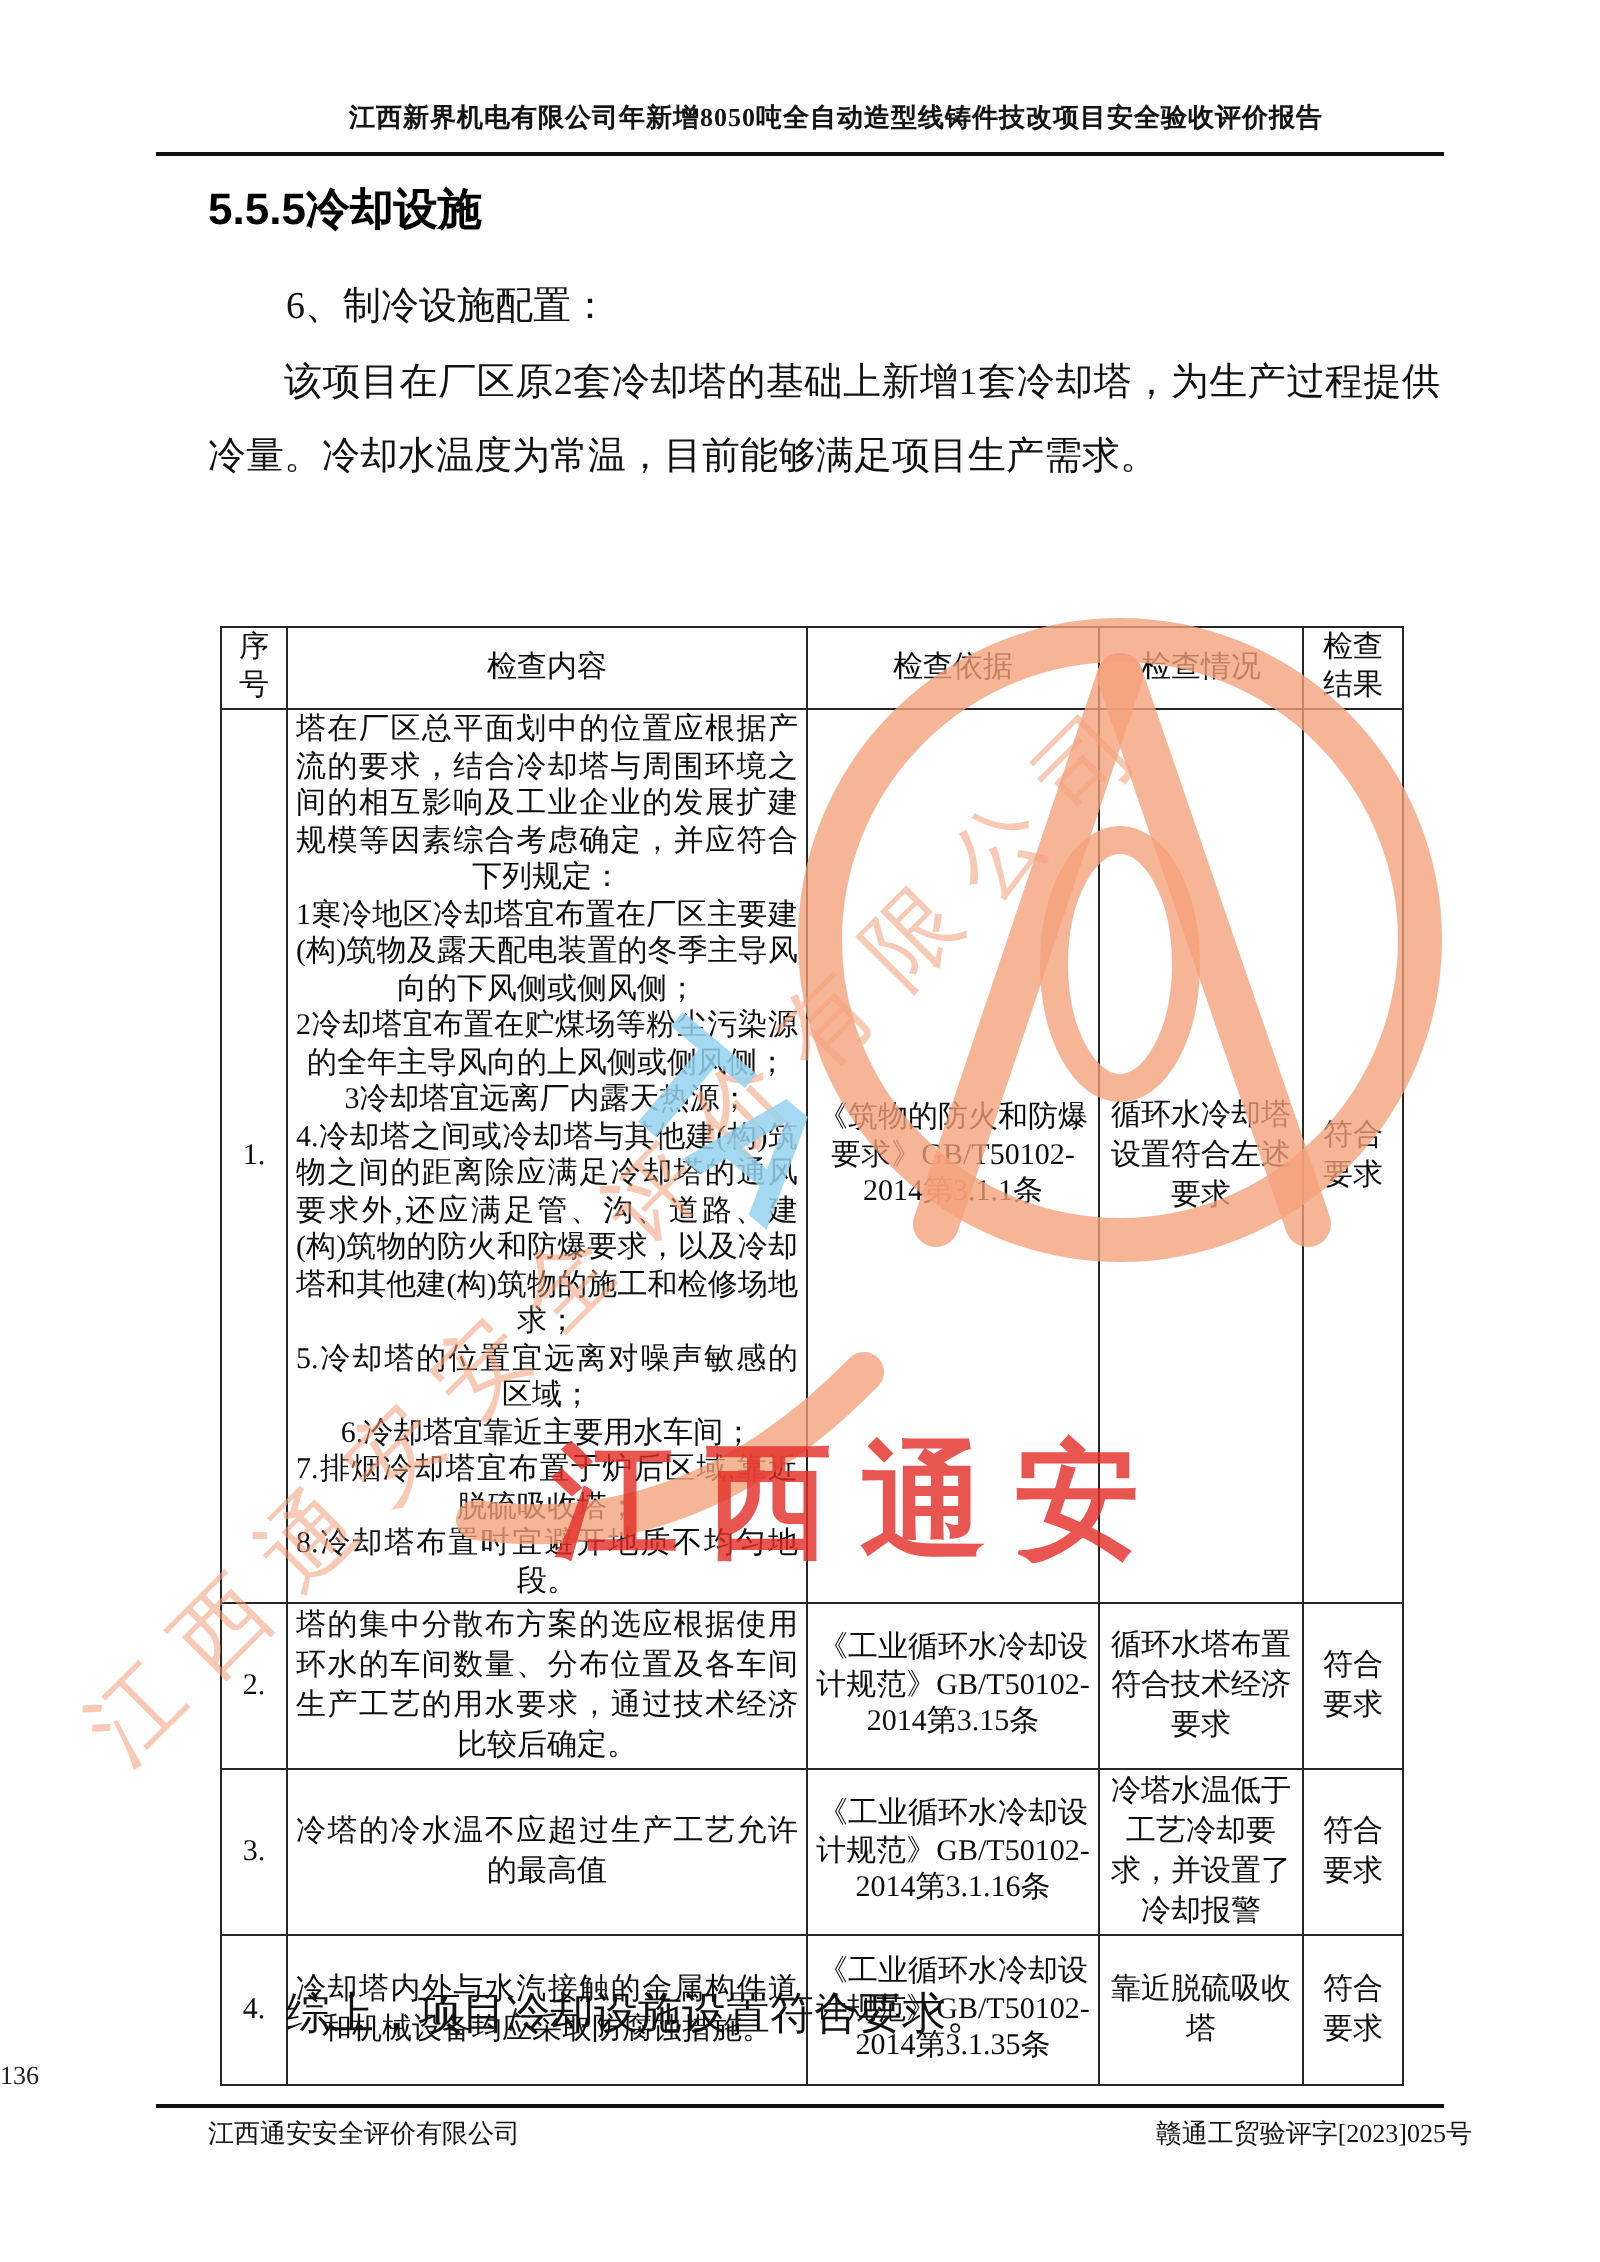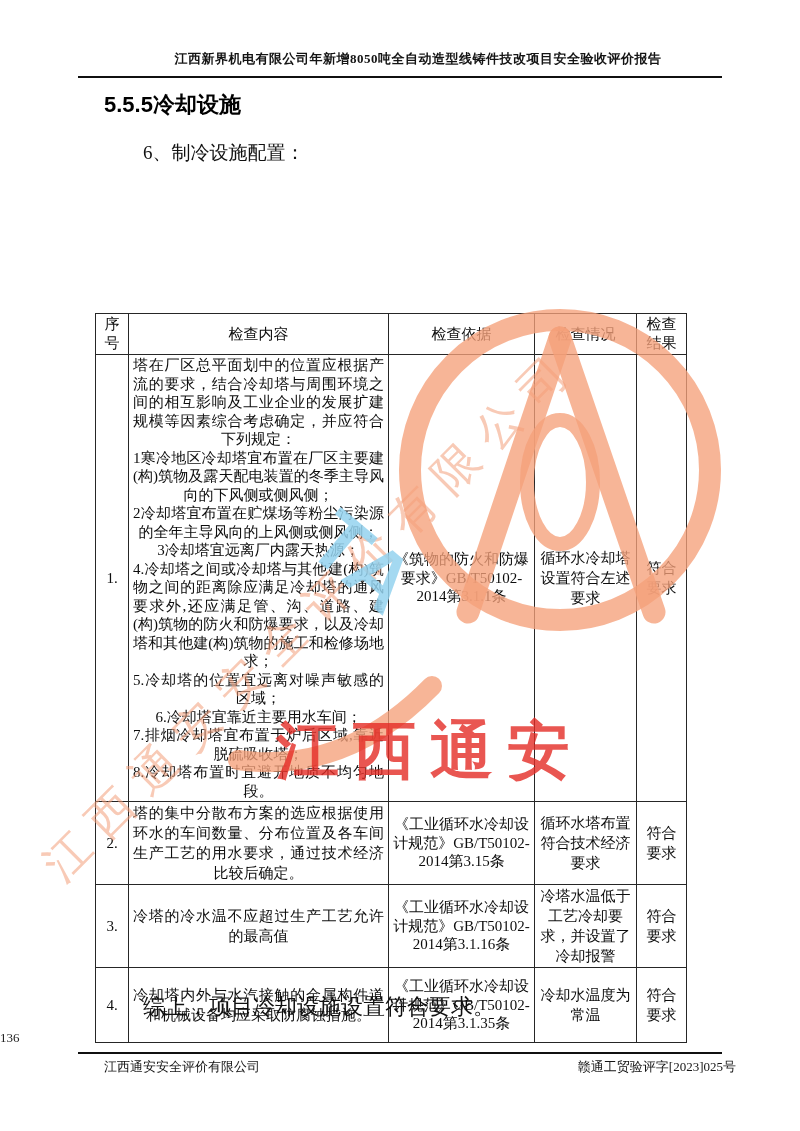--- a/index.html
+++ b/index.html
@@ -35,21 +35,21 @@
     font-size:19px;line-height:37px;text-indent:2em;
     text-align:justify;
   }
   .para-3{position:absolute;top:247px;left:143px;font-size:19px;}
   .table-caption{
     position:absolute;top:279px;left:0;width:100%;
     text-align:center;font-size:19px;color:#000;
   }
   
   .check-table{
-    position:absolute;top:313px;left:95px;
+    position:absolute;top:313px;left:110px;
     width:591px;border-collapse:collapse;table-layout:fixed;
     font-size:15px;color:#0d0d0d;
   }
   .check-table th,.check-table td{
     border:1.5px solid #262626;
     padding:1px 4px;
     vertical-align:middle;
     text-align:center;
     overflow-wrap:break-word;
   }
@@ -106,20 +106,21 @@
 </head>
 <body>
 
 <div class="page">
 
   <div class="doc-header">江西新界机电有限公司年新增8050吨全自动造型线铸件技改项目安全验收评价报告</div>
   <div class="header-rule"></div>
 
   <div class="section-heading">5.5.5冷却设施</div>
   <div class="para-1">6、制冷设施配置：</div>
+  <div class="para-2">该项目在厂区原2套冷却塔的基础上新增1套冷却塔，为生产过程提供冷量。冷却水温度为常温，目前能够满足项目生产需求。</div>
 
   <table class="check-table">
     <colgroup>
       <col class="col-seq">
         <col class="col-content">
         <col class="col-basis">
         <col class="col-situation">
         <col class="col-result">
     </colgroup>
     <thead>
@@ -166,21 +167,21 @@
           <td class="c-basis">《工业循环水冷却设计规范》GB/T50102-2014第3.1.16条</td>
           <td class="c-situation">冷塔水温低于工艺冷却要求，并设置了冷却报警</td>
           <td class="c-result">符合要求</td>
         </tr>
         <tr>
           <td class="c-seq">4.</td>
           <td class="c-content">
             <div class="item">冷却塔内外与水汽接触的金属构件道和机械设备均应采取防腐蚀措施。</div>
           </td>
           <td class="c-basis">《工业循环水冷却设计规范》GB/T50102-2014第3.1.35条</td>
-          <td class="c-situation">冷却水温度为常温</td>
+          <td class="c-situation">靠近脱硫吸收塔</td>
           <td class="c-result">符合要求</td>
         </tr>
       </tbody>
   </table>
 
   <div class="conclusion">综上，项目冷却设施设置符合要求。</div>
   <div class="page-number">136</div>
   <div class="footer-rule"></div>
   <div class="footer-left">江西通安安全评价有限公司</div>
   <div class="footer-right">赣通工贸验评字[2023]025号</div>

